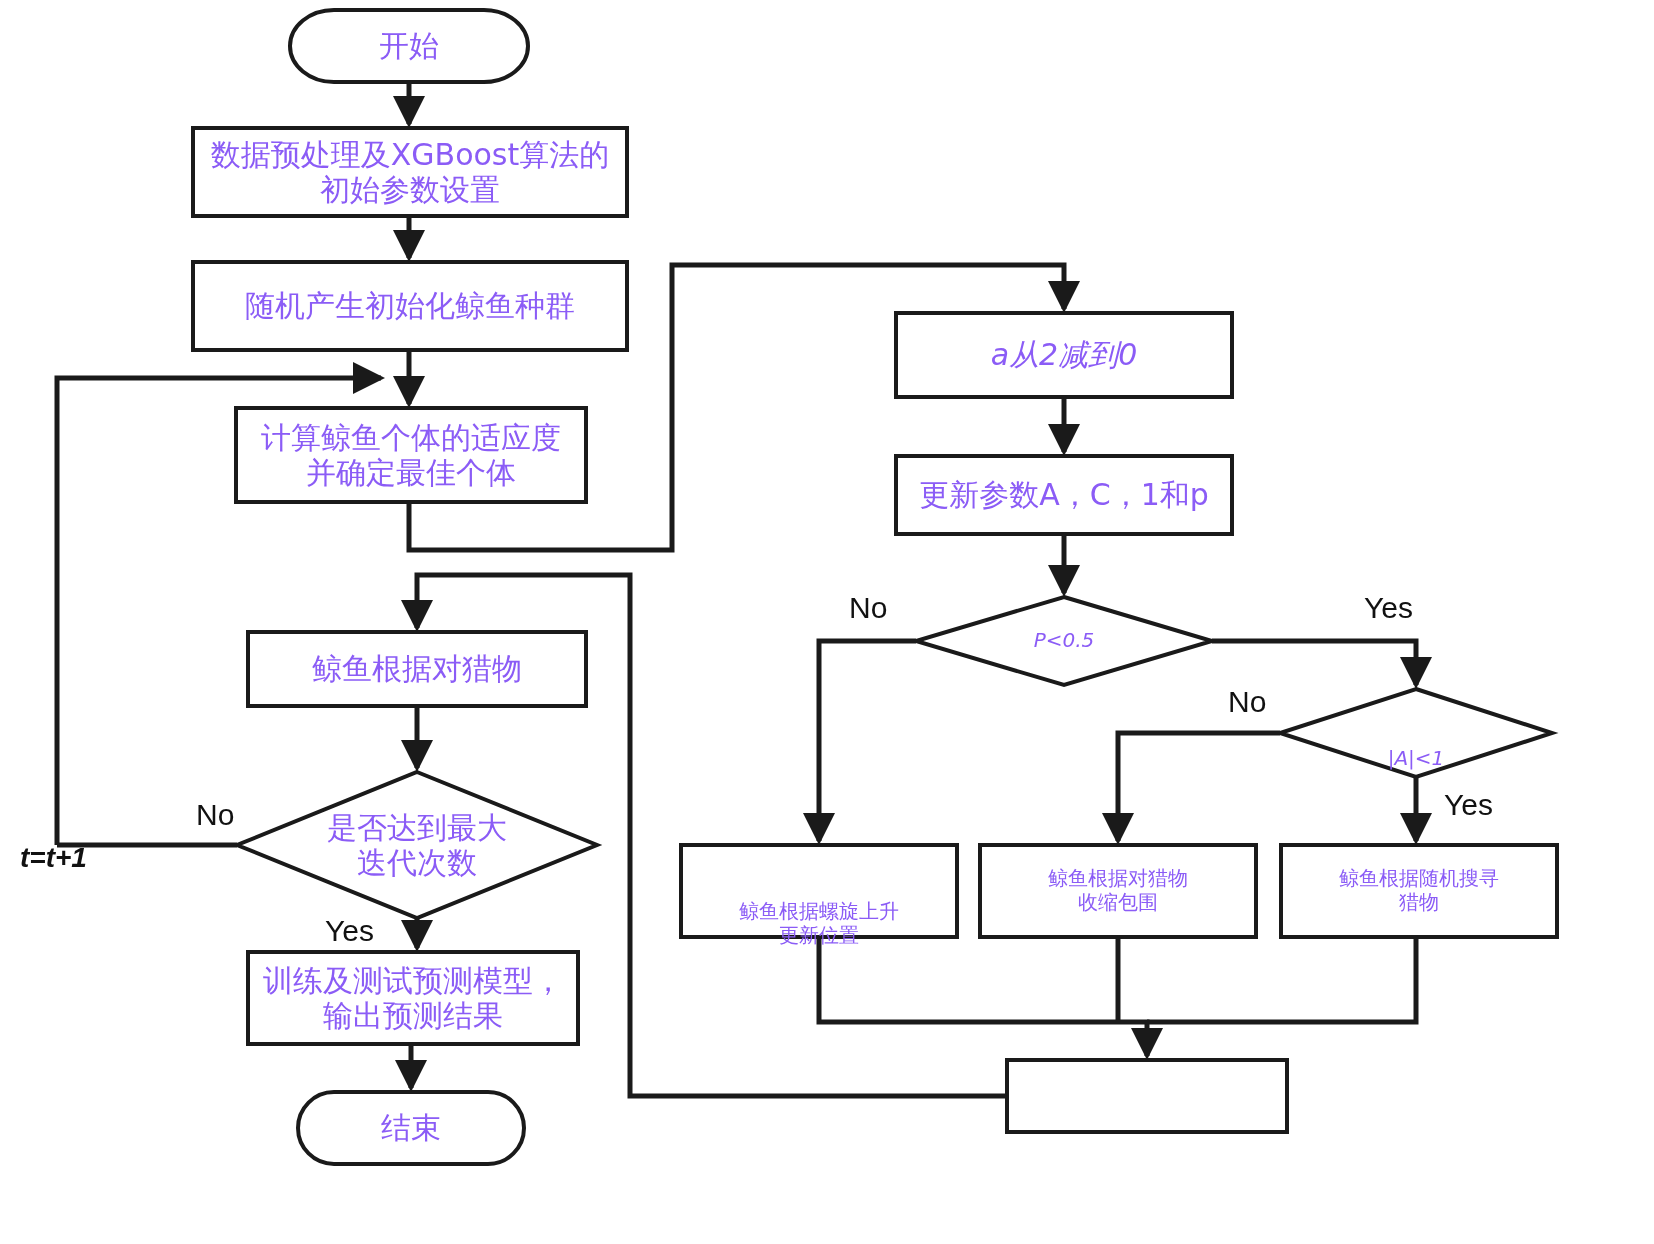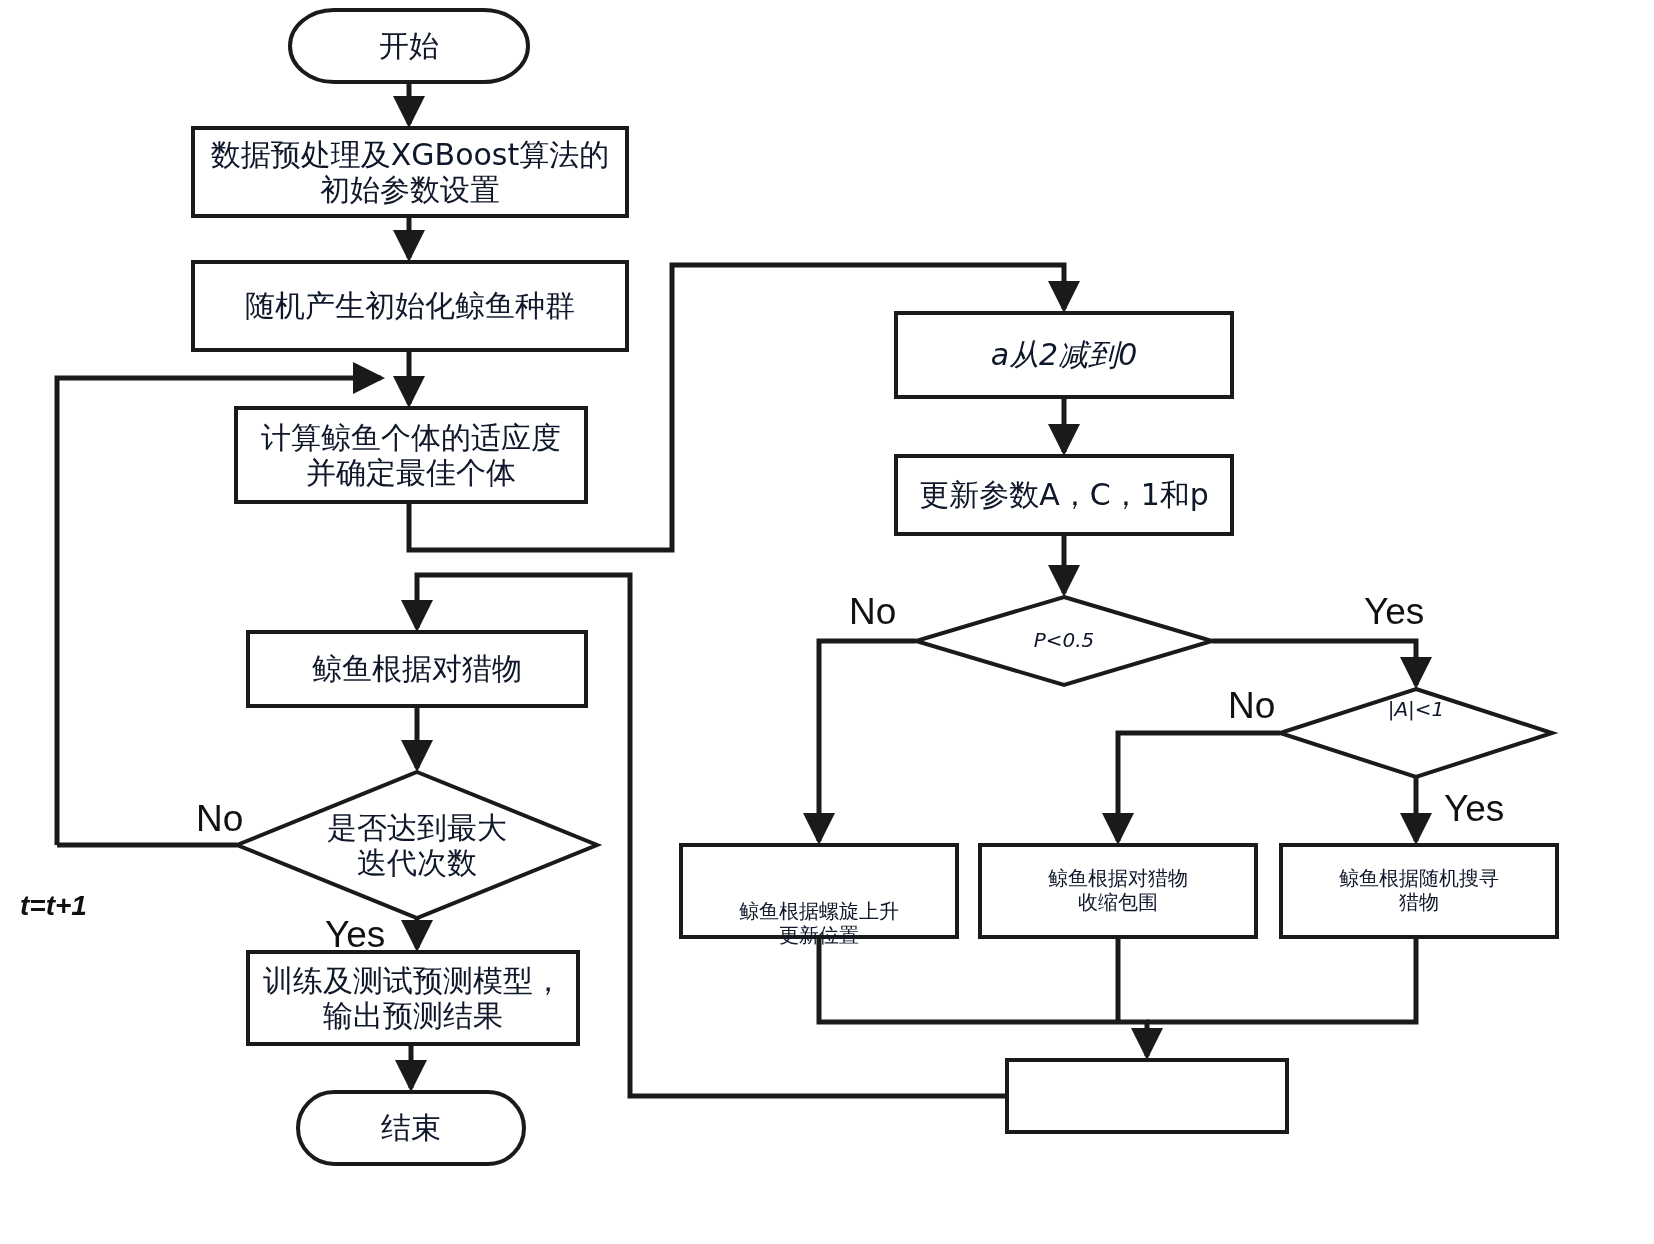--- a/index.html
+++ b/index.html
@@ -7,44 +7,43 @@
   #stage{position:relative;width:1654px;height:1244px;background:#ffffff;overflow:hidden;}
   svg{position:absolute;left:0;top:0;width:1654px;height:1244px;}
   .shape{fill:#ffffff;stroke:#1a1a1a;stroke-width:4;}
   .conn{fill:none;stroke:#1a1a1a;stroke-width:5;stroke-linecap:butt;stroke-linejoin:miter;}
   .nodeText{
     position:absolute;
     display:flex;
     align-items:center;
     justify-content:center;
     text-align:center;
-    color:#0f172a;
+    color:#8b5cf6;
     font-family:"DejaVu Sans","Liberation Sans",sans-serif;
     line-height:1.18;
     white-space:pre-line;
     pointer-events:none;
   }
   .t30{font-size:30px;}
   .t28{font-size:20px;}
   .edgeLabel{
     position:absolute;
     color:#111111;
     font-family:"Liberation Sans",sans-serif;
-    font-size:37px;
+    font-size:30px;
     white-space:nowrap;
   }
   .mathLabel{
     position:absolute;
     color:#111111;
     font-family:"Liberation Sans",sans-serif;
     font-size:28px;
     font-style:italic;
     font-weight:bold;
     white-space:nowrap;
-    margin-top:48px;
   }
   .ital{font-style:italic;}
 </style>
 </head>
 <body>
 
 <div id="stage">
 
   <svg viewBox="0 0 1654 1244" xmlns="http://www.w3.org/2000/svg">
     <defs>
@@ -143,21 +142,21 @@
 输出预测结果</div>
 
   <div class="nodeText t30" style="left:298px;top:1092px;width:226px;height:72px;">结束</div>
 
   <div class="nodeText t30 ital" style="left:896px;top:313px;width:336px;height:84px;">a从2减到0</div>
 
   <div class="nodeText t30" style="left:896px;top:456px;width:336px;height:78px;">更新参数A，C，1和p</div>
 
   <div class="nodeText t28 ital" style="left:976px;top:611px;width:176px;height:60px;">P&lt;0.5</div>
 
-  <div class="nodeText t28 ital" style="left:1336px;top:680px;width:160px;height:60px;">|A|&lt;1</div>
+  <div class="nodeText t28 ital" style="left:1336px;top:729px;width:160px;height:60px;">|A|&lt;1</div>
 
   <div class="nodeText t28" style="left:681px;top:878px;width:276px;height:92px;">鲸鱼根据螺旋上升
 更新位置</div>
 
   <div class="nodeText t28" style="left:980px;top:845px;width:276px;height:92px;">鲸鱼根据对猎物
 收缩包围</div>
 
   <div class="nodeText t28" style="left:1281px;top:845px;width:276px;height:92px;">鲸鱼根据随机搜寻
 猎物</div>
 

